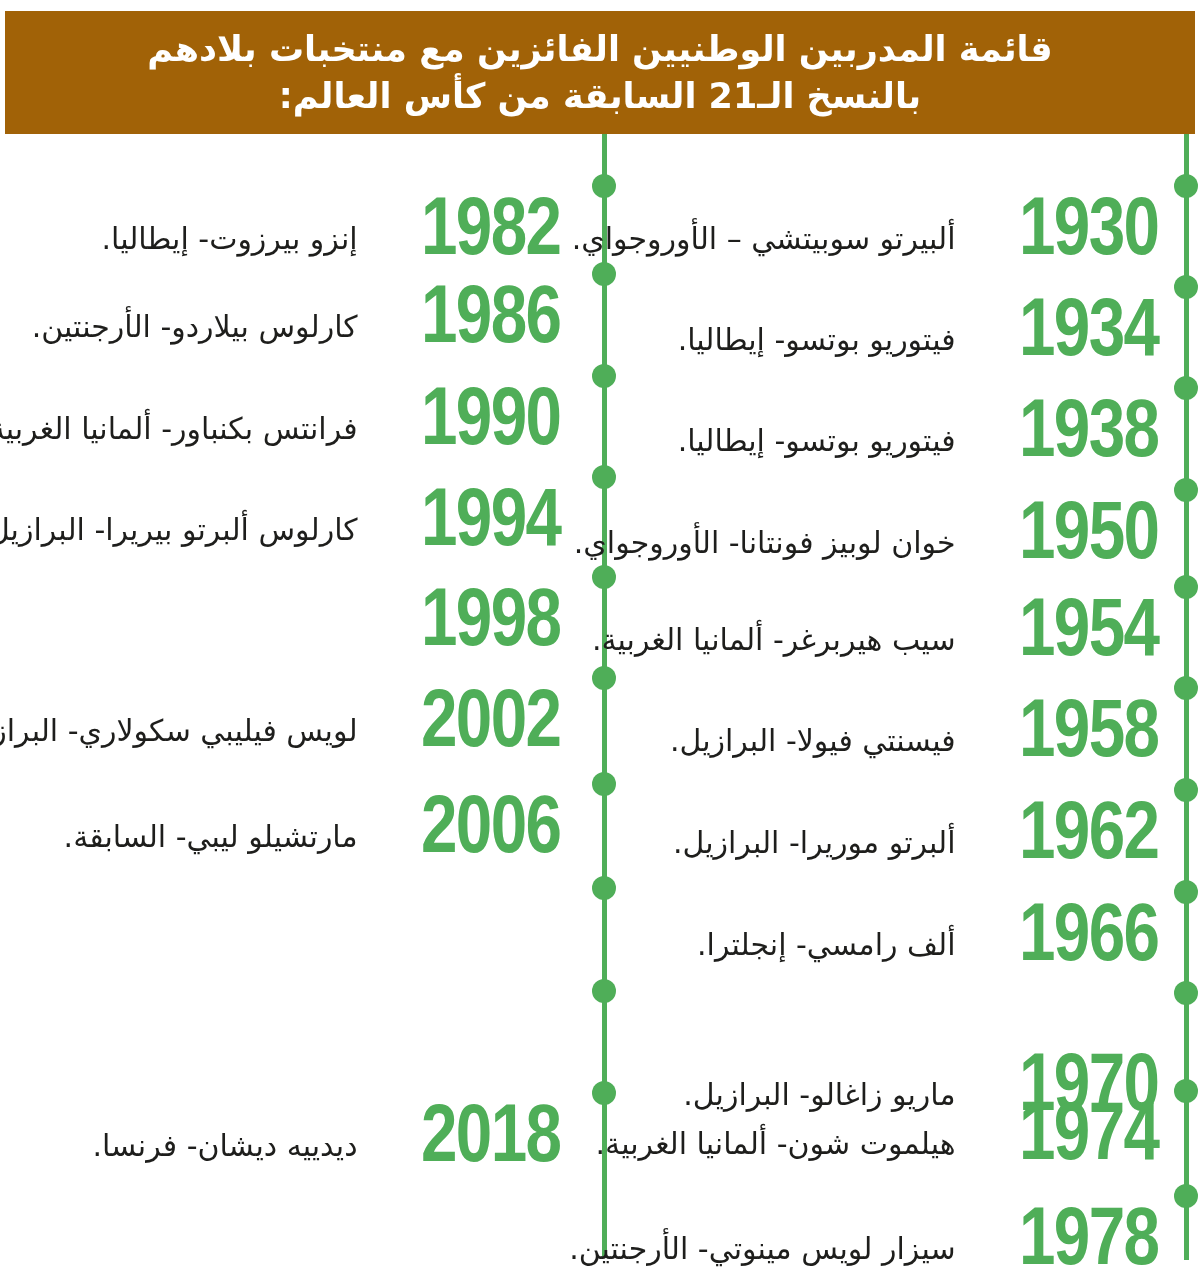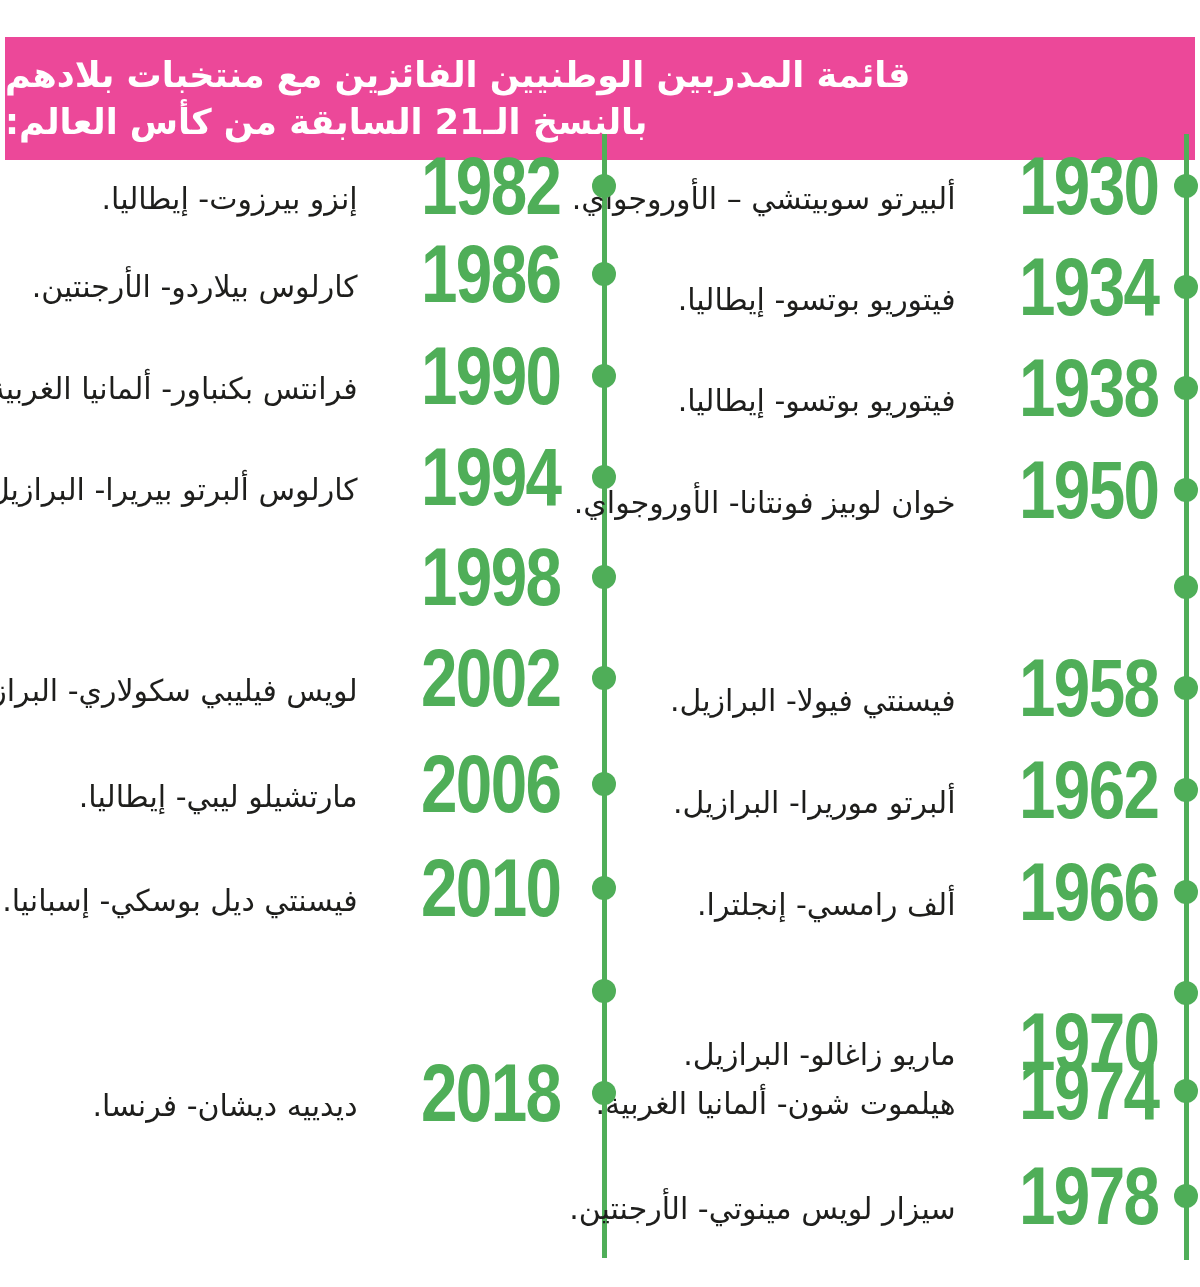--- a/index.html
+++ b/index.html
@@ -7,24 +7,23 @@
     width:1200px;height:1287px;
     background:#ffffff;
     font-family:"DejaVu Sans","Liberation Sans",sans-serif;
     overflow:hidden;
   }
   .page{position:relative;width:1200px;height:1287px;background:#ffffff;}
 
   
   .header{
     position:absolute;left:5px;top:11px;width:1190px;height:123px;
-    background:#ec4899;
-    display:flex;flex-direction:column;justify-content:center;align-items:flex-end;
+    background:#a16207;
+    display:flex;flex-direction:column;justify-content:center;align-items:center;
     text-align:center;
-    margin-top:26px;
   }
   .header .title-line{
     color:#ffffff;
     font-weight:bold;
     font-size:35px;
     line-height:47px;
     direction:rtl;
     white-space:nowrap;
     letter-spacing:-0.5px;
   }
@@ -38,20 +37,21 @@
   .dot{
     position:absolute;width:24px;height:24px;border-radius:50%;
     background:#4fae58;
   }
 
   
   .row{
     position:absolute;height:96px;
     display:flex;flex-direction:row;align-items:center;justify-content:flex-end;
     direction:ltr;
+    margin-top:40px;
   }
   .row.col-right{left:620px;width:538px;}
   .row.col-left{left:30px;width:530px;}
   .name{
     direction:rtl;
     font-size:30px;
     color:#1e1e1c;
     white-space:nowrap;
     margin-right:28px;
     position:relative;top:12px;
@@ -92,20 +92,24 @@
     <div class="year">1934</div>
   </div>
   <div class="row col-right" style="top:340px">
     <div class="name">فيتوريو بوتسو- إيطاليا.</div>
     <div class="year">1938</div>
   </div>
   <div class="row col-right" style="top:442px">
     <div class="name">خوان لوبيز فونتانا- الأوروجواي.</div>
     <div class="year">1950</div>
   </div>
+  <div class="row col-right" style="top:539px">
+    <div class="name">سيب هيربرغر- ألمانيا الغربية.</div>
+    <div class="year">1954</div>
+  </div>
   <div class="row col-right" style="top:640px">
     <div class="name">فيسنتي فيولا- البرازيل.</div>
     <div class="year">1958</div>
   </div>
   <div class="row col-right" style="top:742px">
     <div class="name">ألبرتو موريرا- البرازيل.</div>
     <div class="year">1962</div>
   </div>
   <div class="row col-right" style="top:844px">
     <div class="name">ألف رامسي- إنجلترا.</div>
@@ -141,26 +145,22 @@
     <div class="year">1994</div>
   </div>
   <div class="row col-left" style="top:529px">
     <div class="year">1998</div>
   </div>
   <div class="row col-left" style="top:630px">
     <div class="name">لويس فيليبي سكولاري- البرازيل.</div>
     <div class="year">2002</div>
   </div>
   <div class="row col-left" style="top:736px">
-    <div class="name">مارتشيلو ليبي- إيطاليا.</div>
+    <div class="name">مارتشيلو ليبي- السابقة.</div>
     <div class="year">2006</div>
-  </div>
-  <div class="row col-left" style="top:840px">
-    <div class="name">فيسنتي ديل بوسكي- إسبانيا.</div>
-    <div class="year">2010</div>
   </div>
   <div class="row col-left" style="top:1045px">
     <div class="name">ديدييه ديشان- فرنسا.</div>
     <div class="year">2018</div>
   </div>
 
   <div class="dot" style="left:1174px;top:174px"></div>
   <div class="dot" style="left:1174px;top:275px"></div>
   <div class="dot" style="left:1174px;top:376px"></div>
   <div class="dot" style="left:1174px;top:478px"></div>

